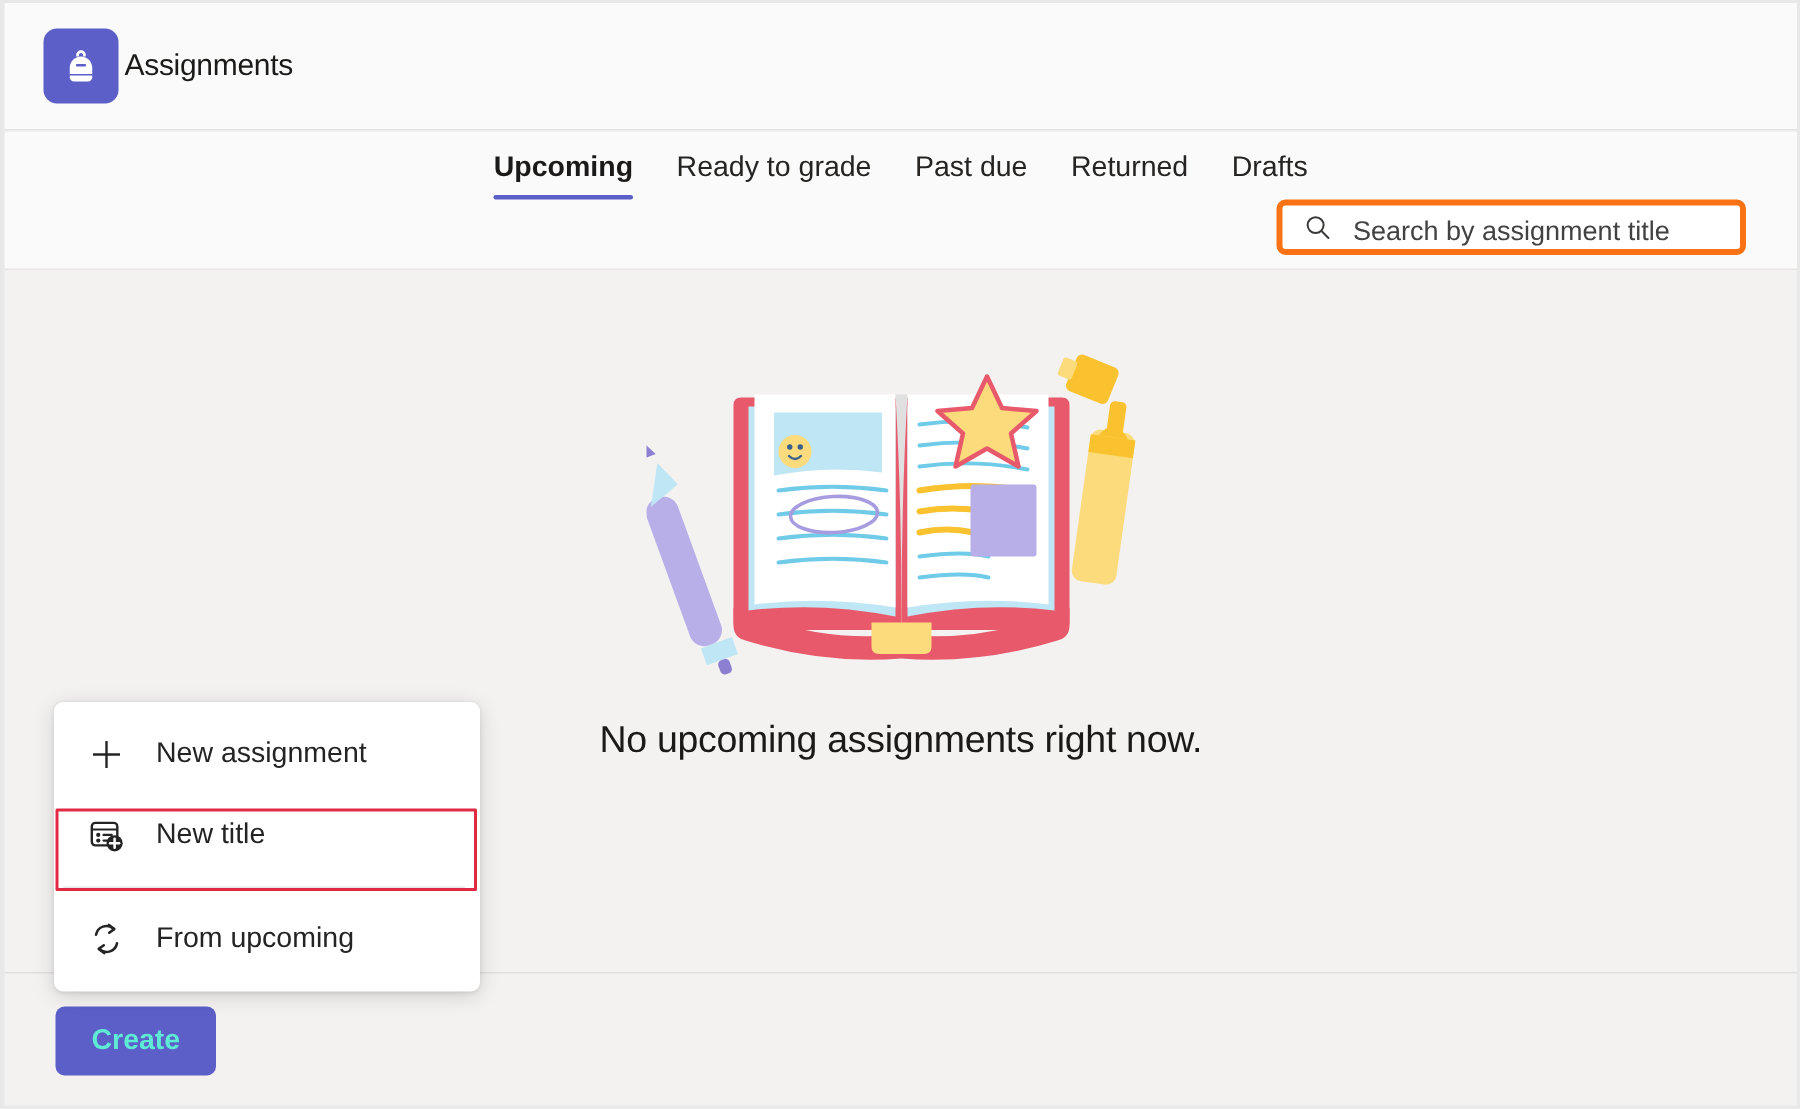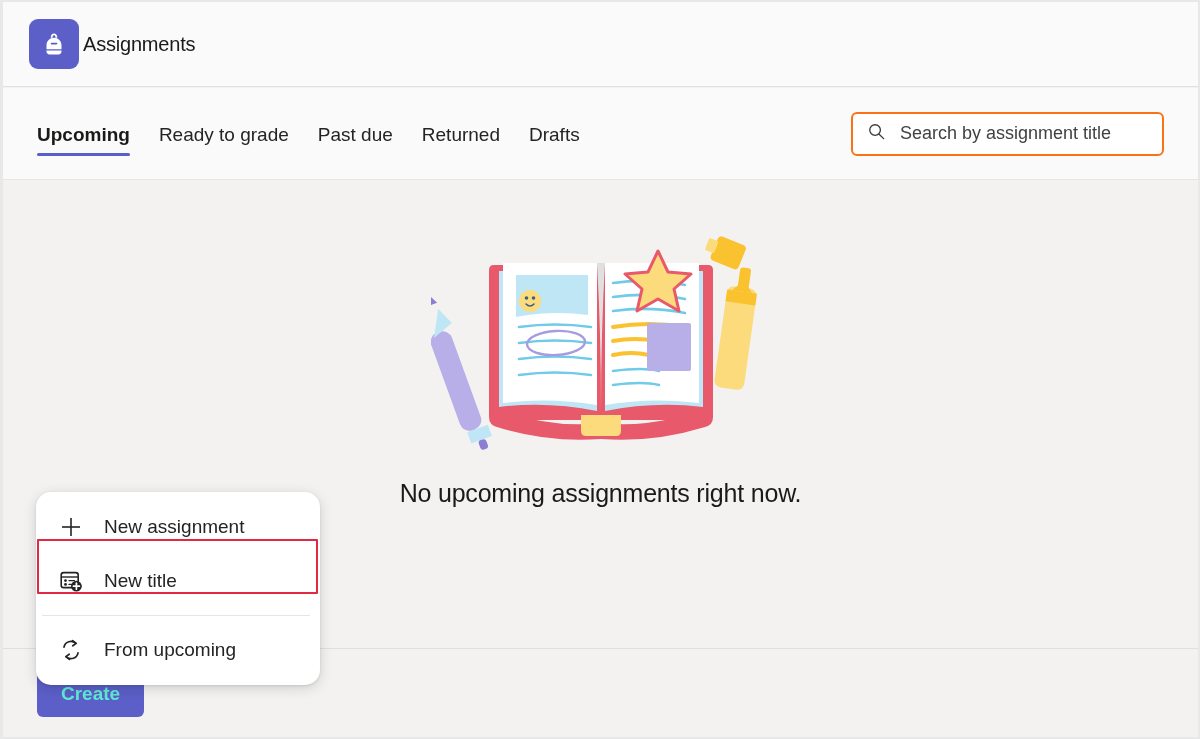--- a/index.html
+++ b/index.html
@@ -55,20 +55,21 @@
   
   .tabbar {
     position: absolute;
     top: 86px; left: 0; right: 0;
     height: 92px;
     background: #fafafa;
     border-bottom: 1px solid #e6e5e4;
     display: flex;
     align-items: center;
     padding: 9px 34px;
+    flex-direction: column;
   }
   .tabs {
     display: flex;
     align-items: flex-end;
     gap: 29px;
     height: 44px;
   }
   .tab {
     position: relative;
     font-size: 19px;
@@ -92,24 +93,24 @@
     border-radius: 2px;
   }
 
   .search-box {
     margin-left: auto;
     width: 313px;
     height: 44px;
     background: #ffffff;
     border-radius: 6px;
     display: flex;
-    align-items: center;
+    align-items: flex-end;
     padding: 0 14px;
     gap: 12px;
-    border: 2px solid #f97316;
+    border: 4px solid #f97316;
   }
   .search-input {
     border: none;
     outline: none;
     background: transparent;
     font-family: "Liberation Sans", sans-serif;
     font-size: 18px;
     color: #242424;
     width: 100%;
   }
@@ -156,24 +157,24 @@
     font-family: "Liberation Sans", sans-serif;
     font-size: 19px;
     font-weight: bold;
     cursor: pointer;
   }
 
   
   .menu {
     position: absolute;
     left: 33px;
-    top: 490px;
+    top: 466px;
     width: 284px;
     background: #ffffff;
-    border-radius: 15px;
+    border-radius: 6px;
     box-shadow: 0 3px 14px rgba(0,0,0,0.14), 0 1px 3px rgba(0,0,0,0.10);
     padding: 8px 0;
     z-index: 20;
   }
   .menu-item {
     height: 54px;
     display: flex;
     align-items: center;
     padding-left: 22px;
     gap: 20px;

